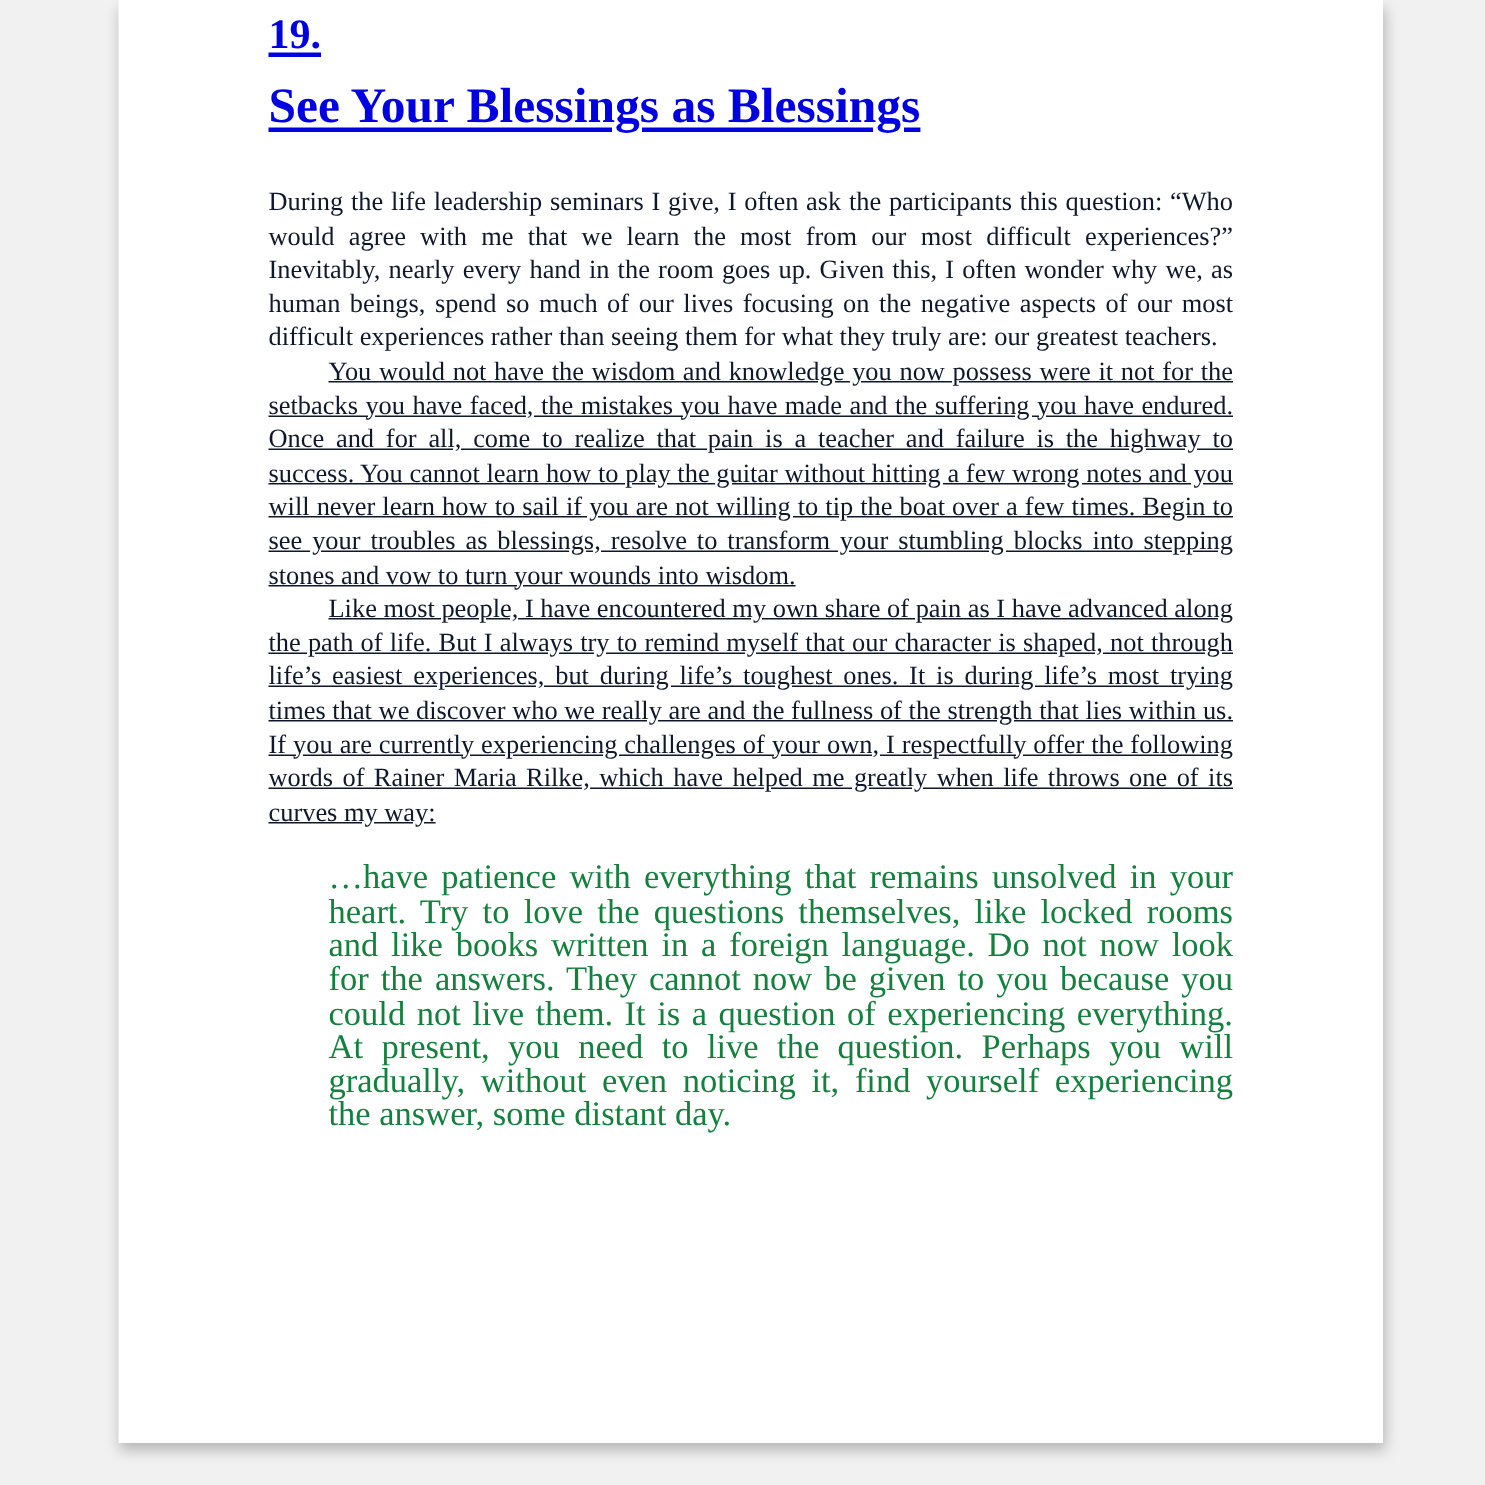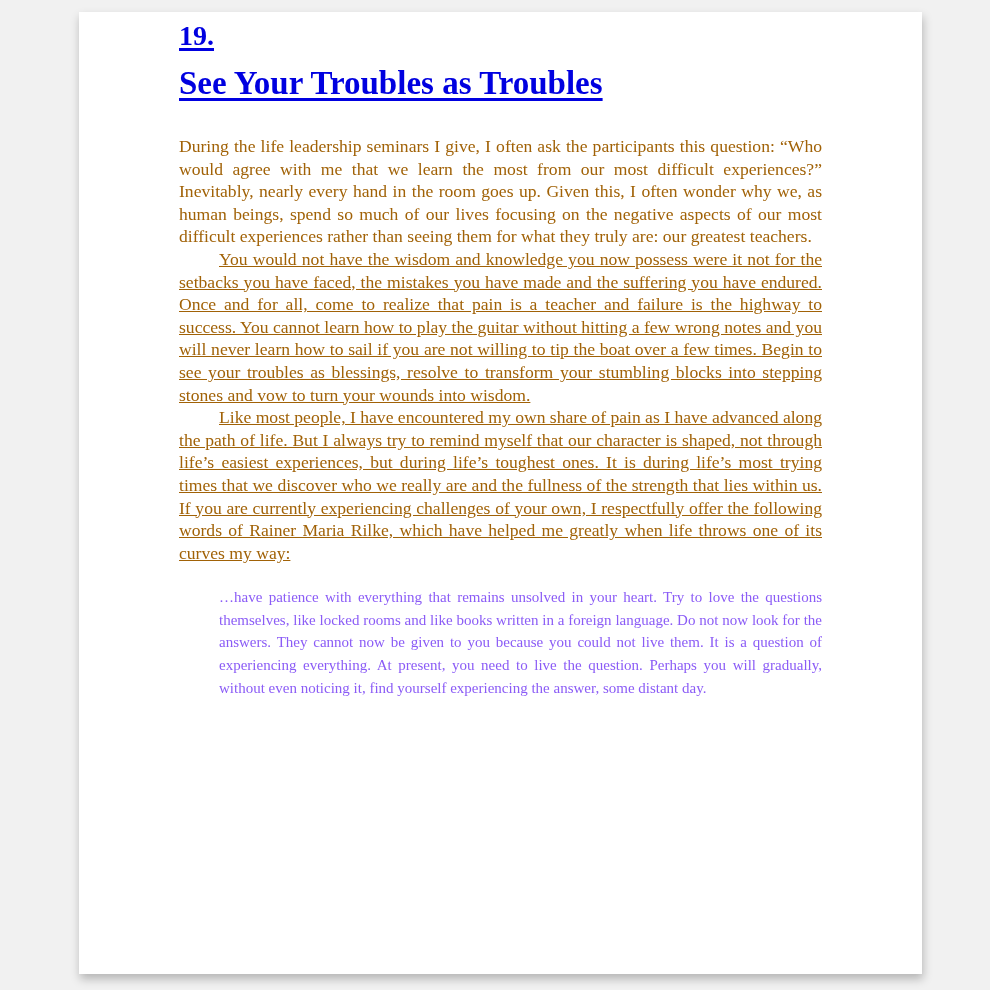--- a/index.html
+++ b/index.html
@@ -13,21 +13,21 @@
   }
   .canvas {
     position: relative;
     width: 990px;
     height: 990px;
     background: #f1f1f1;
   }
   .paper {
     position: absolute;
     left: 79px;
-    top: 12px;
+    top: 0;
     width: 843px;
     height: 962px;
     background: #ffffff;
     box-shadow: 1px 5px 9px rgba(0,0,0,0.25);
   }
   .content {
     padding: 6px 100px 0 100px;
   }
   .chapter-number {
     display: inline-block;
@@ -45,55 +45,55 @@
     font-weight: bold;
     font-size: 33px;
     line-height: 40px;
     margin-top: 9px;
     text-decoration: underline;
     text-decoration-thickness: 3px;
     text-underline-offset: 4px;
   }
   .body-text {
     margin-top: 32px;
-    color: #a16207;
+    color: #0f172a;
     font-size: 17.6px;
     line-height: 22.6px;
     text-align: justify;
     text-justify: inter-word;
   }
   .body-text p {
     margin: 0;
     padding: 0;
   }
   .body-text p.indented {
     text-indent: 40px;
     text-decoration: underline;
   }
   blockquote.rilke {
     margin: 22px 0 0 40px;
     padding: 0;
-    color: #8b5cf6;
-    font-size: 15px;
+    color: #15803d;
+    font-size: 23px;
     line-height: 22.6px;
     text-align: justify;
     text-justify: inter-word;
   }
 </style>
 </head>
 <body>
 
 <div class="canvas">
   <div class="paper">
     <div class="content">
 
       <div>
         <a class="chapter-number">19.</a>
         <br>
-        <a class="chapter-title">See Your Troubles as Troubles</a>
+        <a class="chapter-title">See Your Blessings as Blessings</a>
       </div>
 
       <div class="body-text">
         <p>During the life leadership seminars I give, I often ask the participants this question: “Who would agree with me that we learn the most from our most difficult experiences?” Inevitably, nearly every hand in the room goes up. Given this, I often wonder why we, as human beings, spend so much of our lives focusing on the negative aspects of our most difficult experiences rather than seeing them for what they truly are: our greatest teachers.</p>
         <p class="indented">You would not have the wisdom and knowledge you now possess were it not for the setbacks you have faced, the mistakes you have made and the suffering you have endured. Once and for all, come to realize that pain is a teacher and failure is the highway to success. You cannot learn how to play the guitar without hitting a few wrong notes and you will never learn how to sail if you are not willing to tip the boat over a few times. Begin to see your troubles as blessings, resolve to transform your stumbling blocks into stepping stones and vow to turn your wounds into wisdom.</p>
         <p class="indented">Like most people, I have encountered my own share of pain as I have advanced along the path of life. But I always try to remind myself that our character is shaped, not through life’s easiest experiences, but during life’s toughest ones. It is during life’s most trying times that we discover who we really are and the fullness of the strength that lies within us. If you are currently experiencing challenges of your own, I respectfully offer the following words of Rainer Maria Rilke, which have helped me greatly when life throws one of its curves my way:</p>
       </div>
 
       <blockquote class="rilke">…have patience with everything that remains unsolved in your heart. Try to love the questions themselves, like locked rooms and like books written in a foreign language. Do not now look for the answers. They cannot now be given to you because you could not live them. It is a question of experiencing everything. At present, you need to live the question. Perhaps you will gradually, without even noticing it, find yourself experiencing the answer, some distant day.</blockquote>
 

